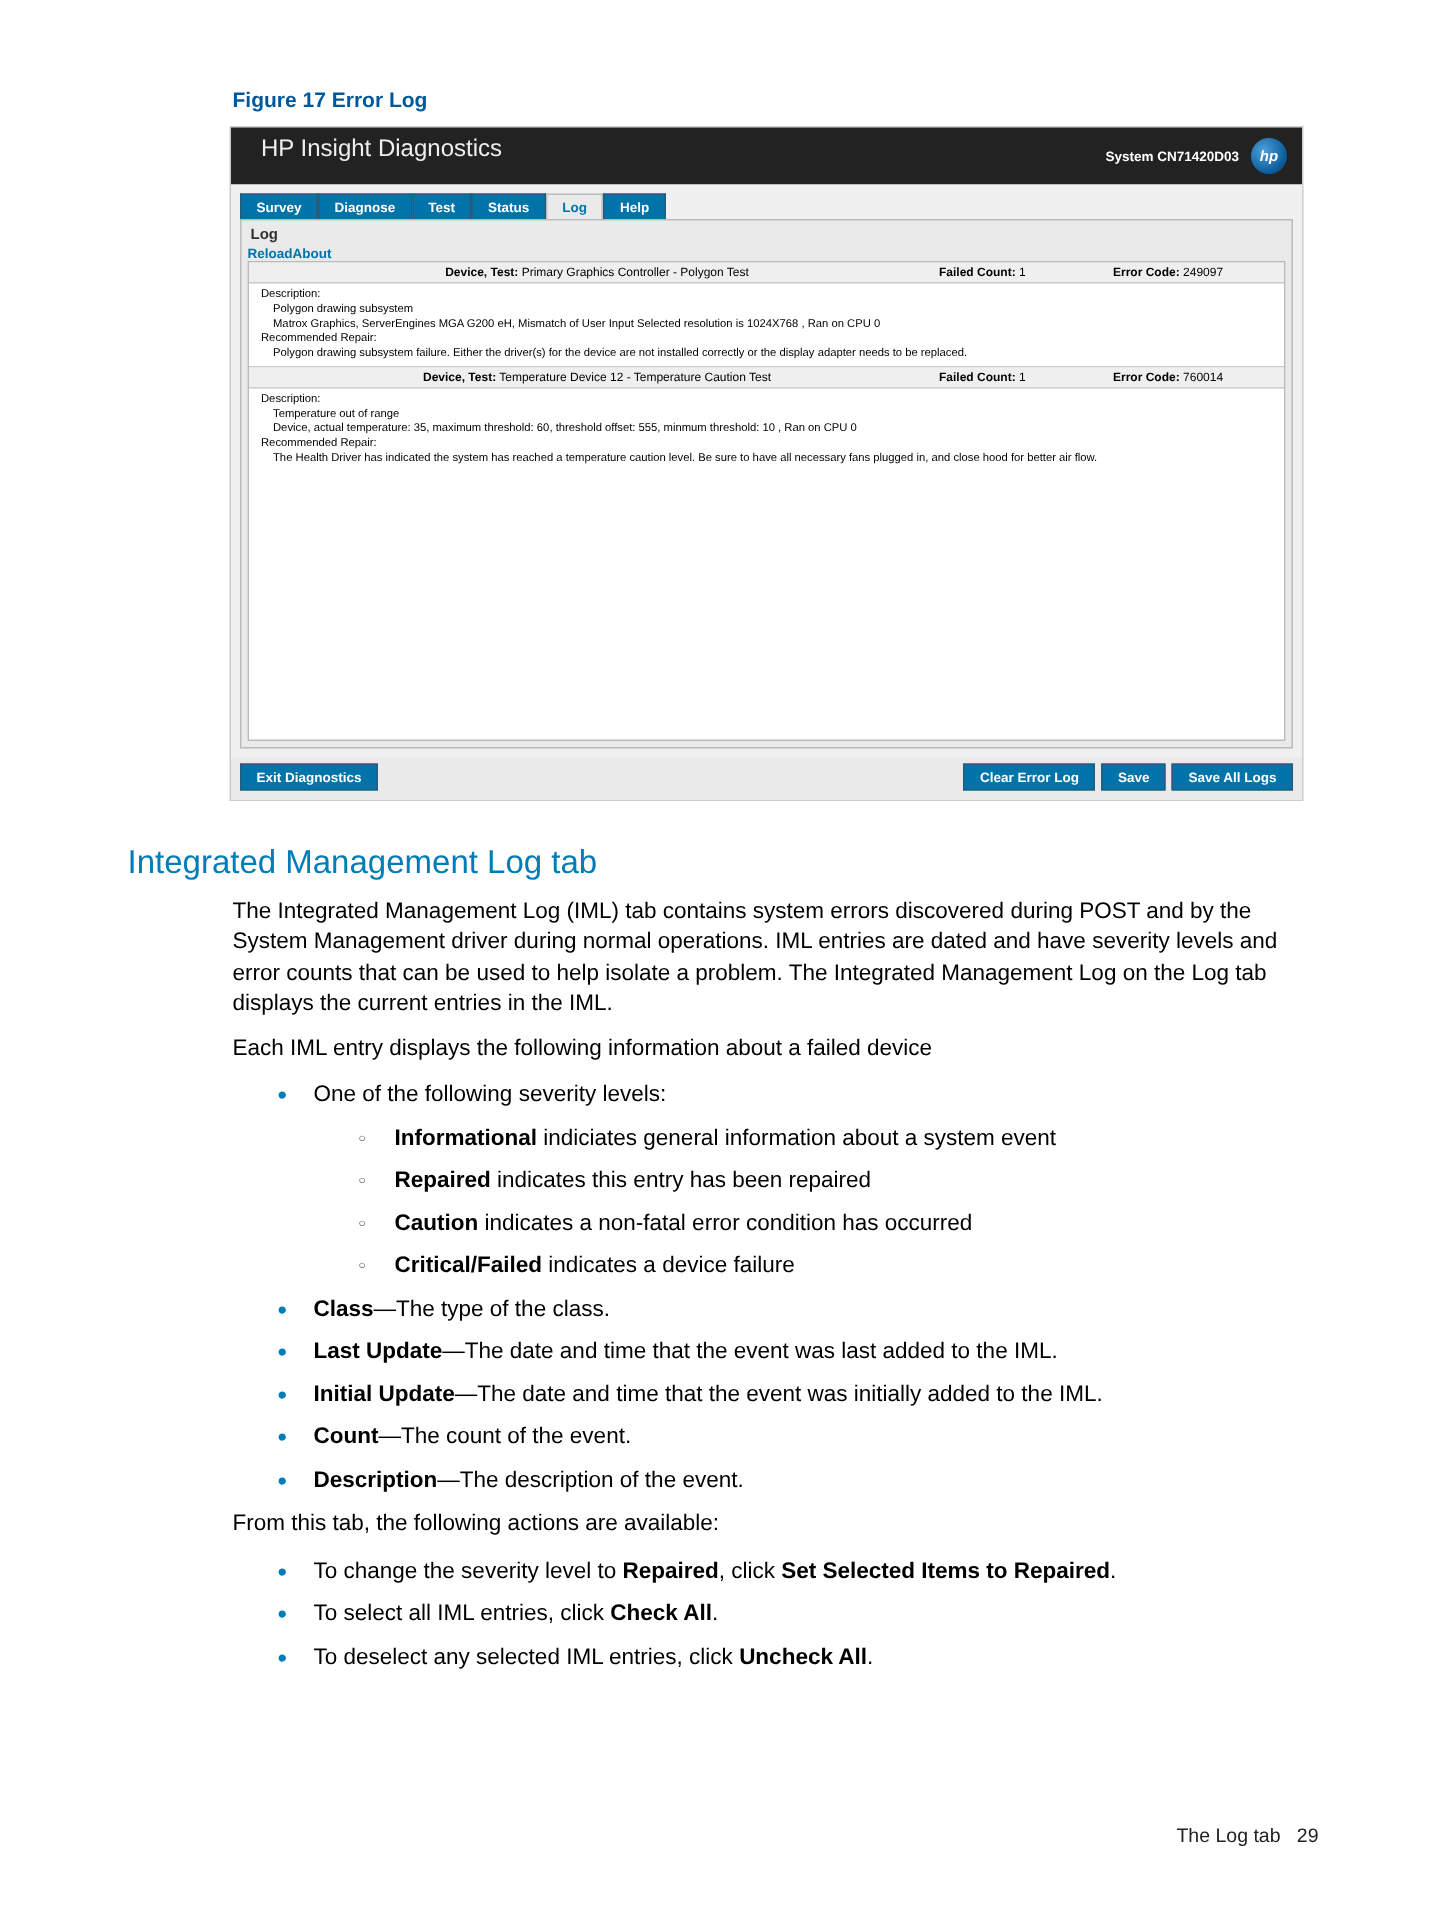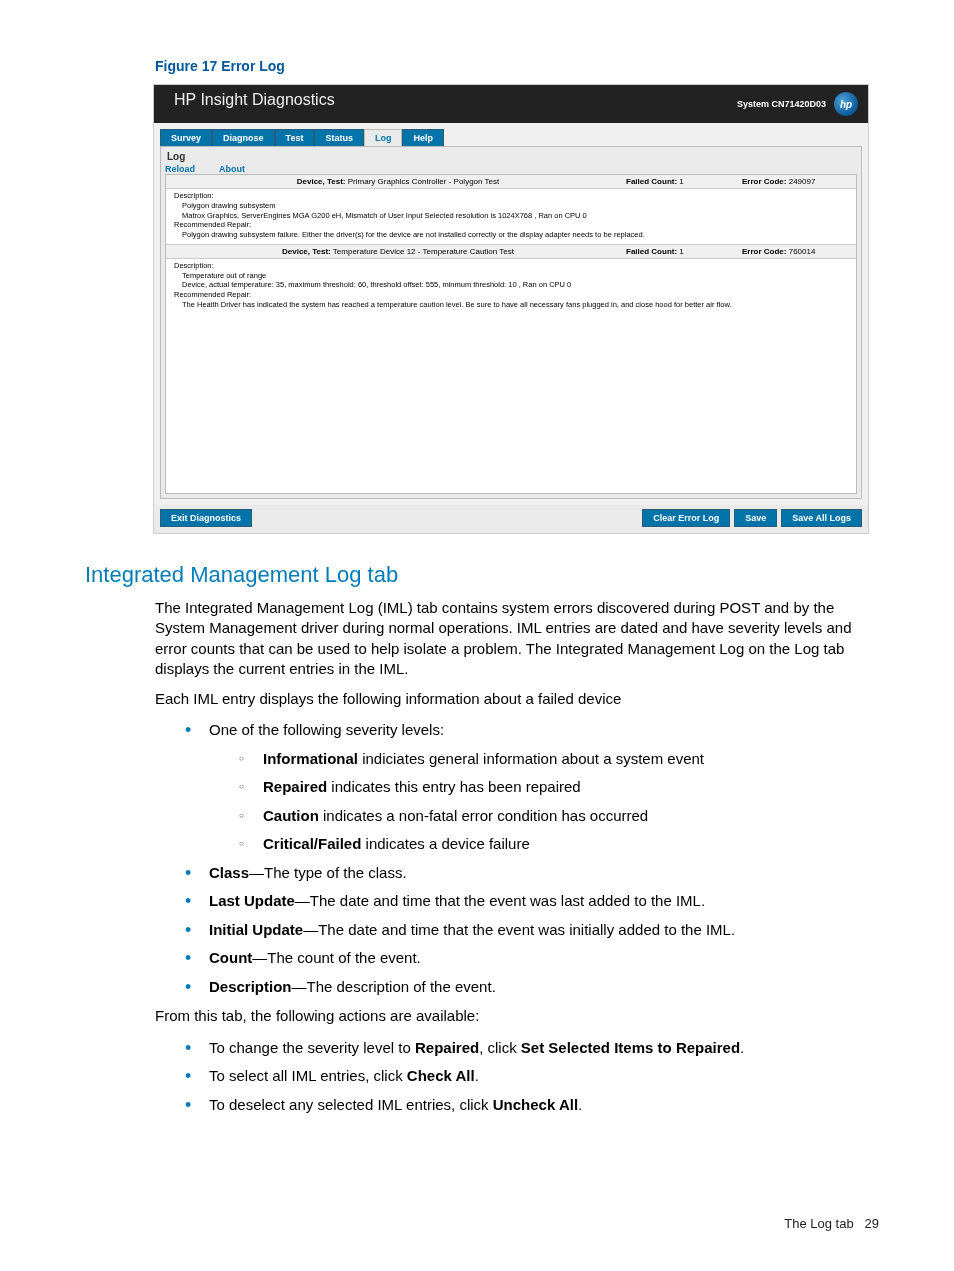--- a/index.html
+++ b/index.html
@@ -115,21 +115,21 @@
     border: 1px solid #2a5c7a;
     cursor: pointer;
   }
   .sub-tab.active {
     background: #fff;
     color: #333;
     border: 1px solid #bbb;
   }
   .reload-about {
     display: flex;
-    gap: 24px;
+    gap: 0;
     font-size: 9px;
     font-weight: bold;
     color: #0073a8;
     padding-right: 4px;
   }
   .reload-about span { cursor: pointer; }
   .log-content {
     background: #fff;
     border: 1px solid #bbb;
     height: 320px;

